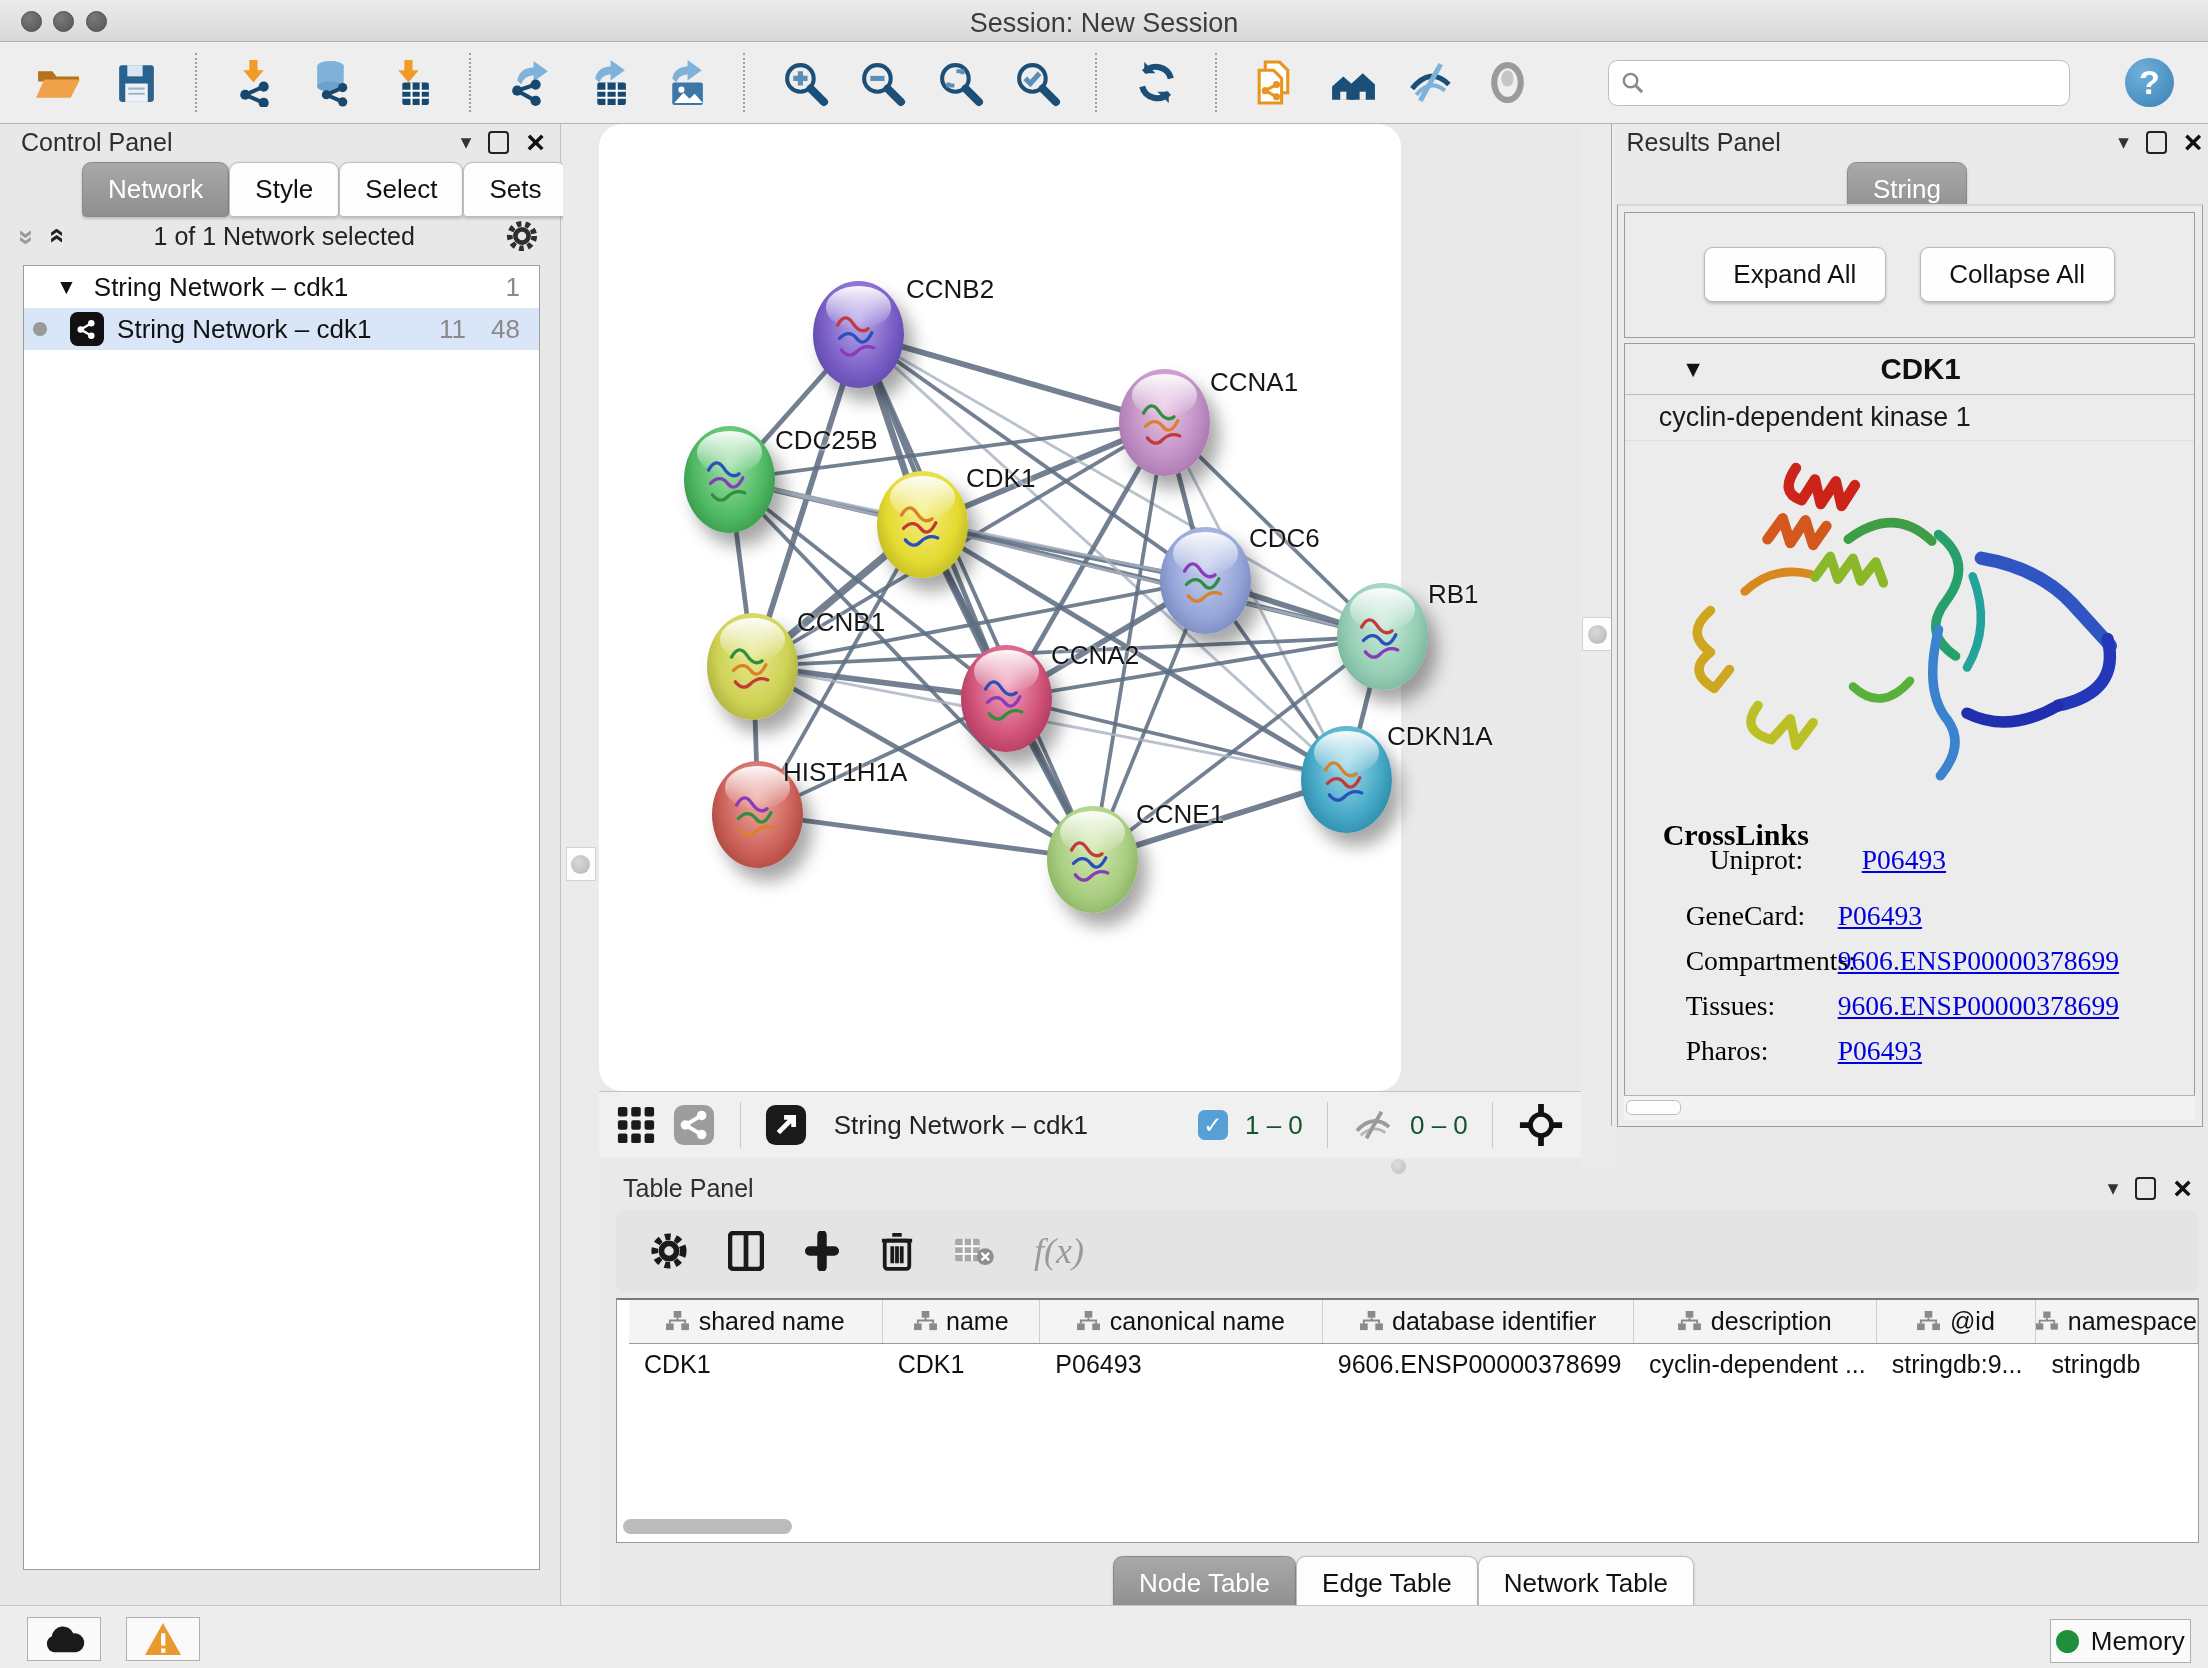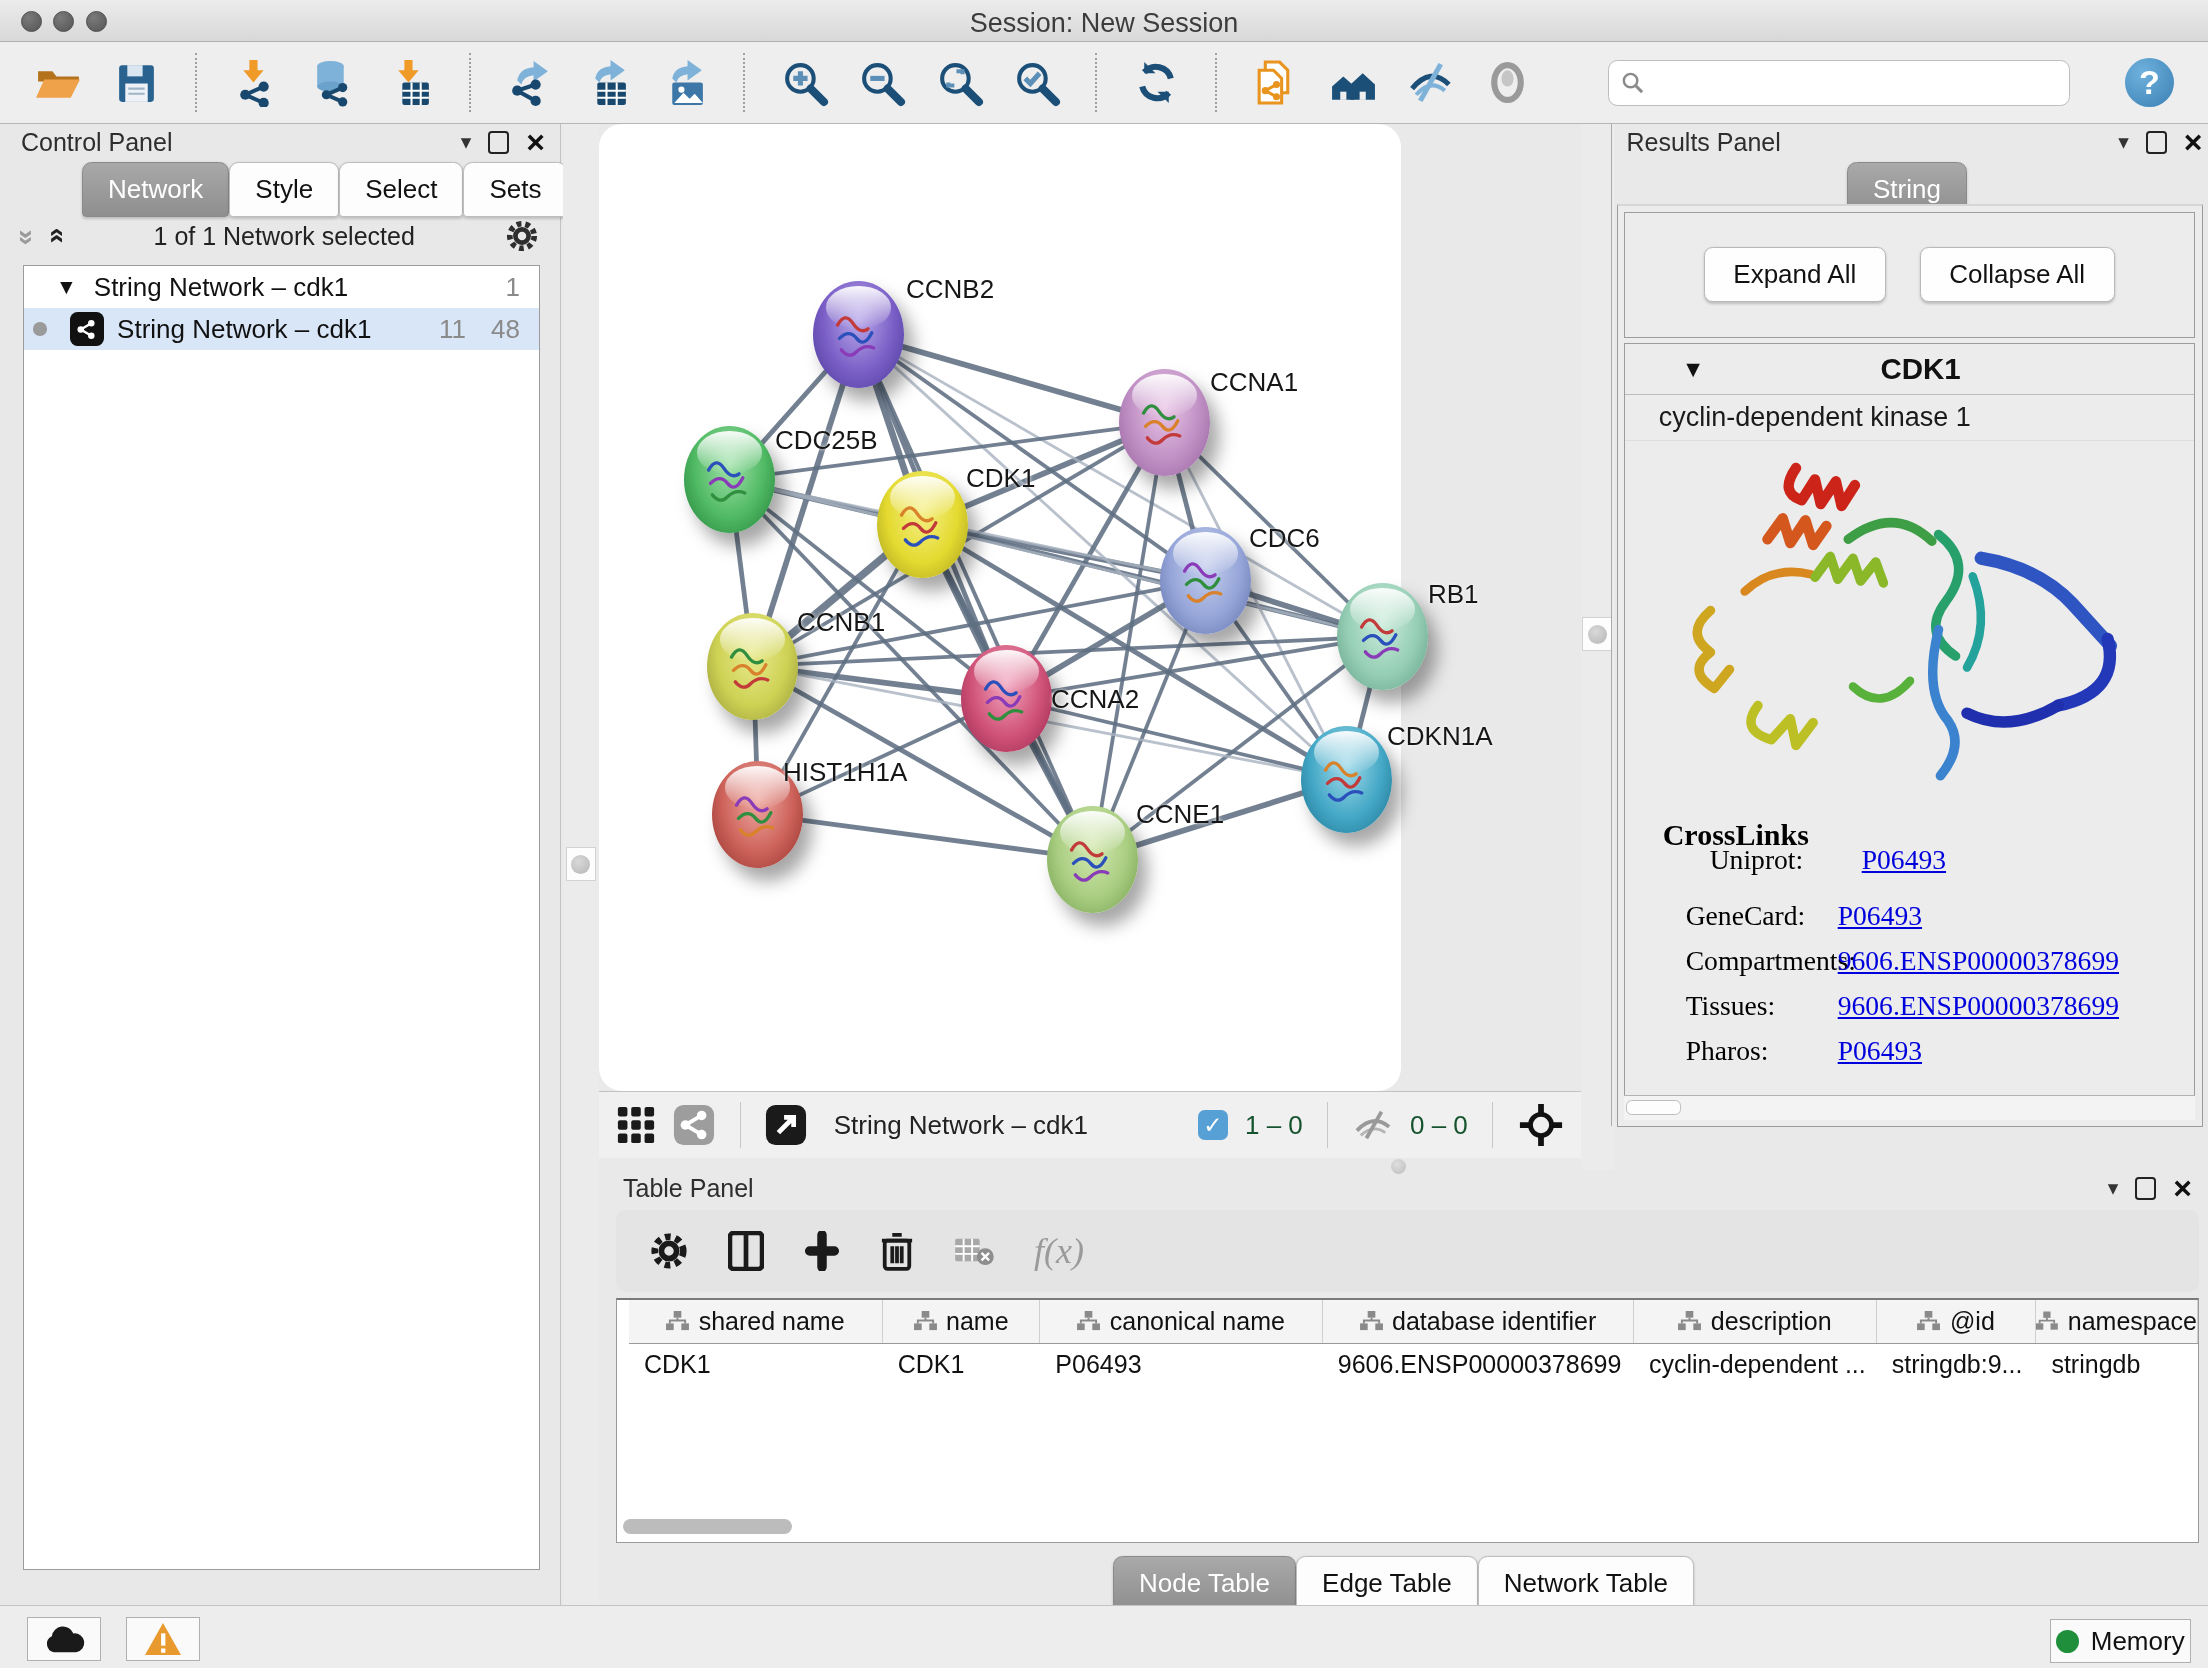--- a/index.html
+++ b/index.html
@@ -477,21 +477,21 @@
         <div class="pnode" style="left: 362px; top: 521px; background: radial-gradient(at 50% 36%, rgb(242, 165, 191) 0%, rgb(208, 82, 120) 55%, rgb(146, 35, 74) 100%);">
           <span class="gloss"></span>
           <svg width="61" height="61" viewBox="0 0 60 64">
             <g fill="none" stroke-width="3.5" stroke-linecap="round">
               <path d="M8,20 q8,-14 16,-2 t16,6" stroke="#2b50bb"></path>
               <path d="M10,34 q10,-10 18,0 t16,-6" stroke="#8a3bb8"></path>
               <path d="M12,46 q8,10 16,2 t18,-4" stroke="#2f8f3f"></path>
             </g>
           </svg>
         </div>
-        <div class="nlabel" style="left: 452px; top: 516px; margin-top: 44px;">CCNA2</div>
+        <div class="nlabel" style="left: 452px; top: 516px;">CCNA2</div>
         <div class="pnode" style="left: 702px; top: 602px; background: radial-gradient(at 50% 36%, rgb(163, 219, 234) 0%, rgb(68, 168, 198) 55%, rgb(27, 111, 140) 100%);">
           <span class="gloss"></span>
           <svg width="61" height="61" viewBox="0 0 60 64">
             <g fill="none" stroke-width="3.5" stroke-linecap="round">
               <path d="M8,20 q8,-14 16,-2 t16,6" stroke="#d9822b"></path>
               <path d="M10,34 q10,-10 18,0 t16,-6" stroke="#c23a3a"></path>
               <path d="M12,46 q8,10 16,2 t18,-4" stroke="#2b50bb"></path>
             </g>
           </svg>
         </div>

